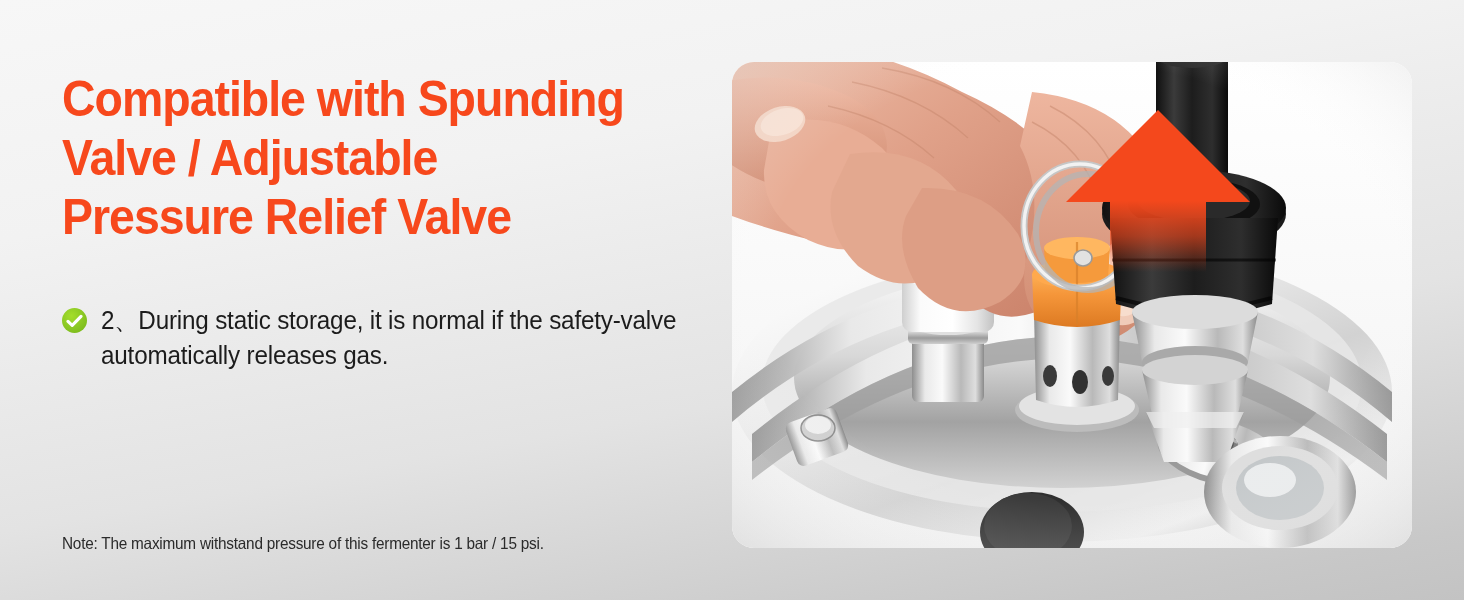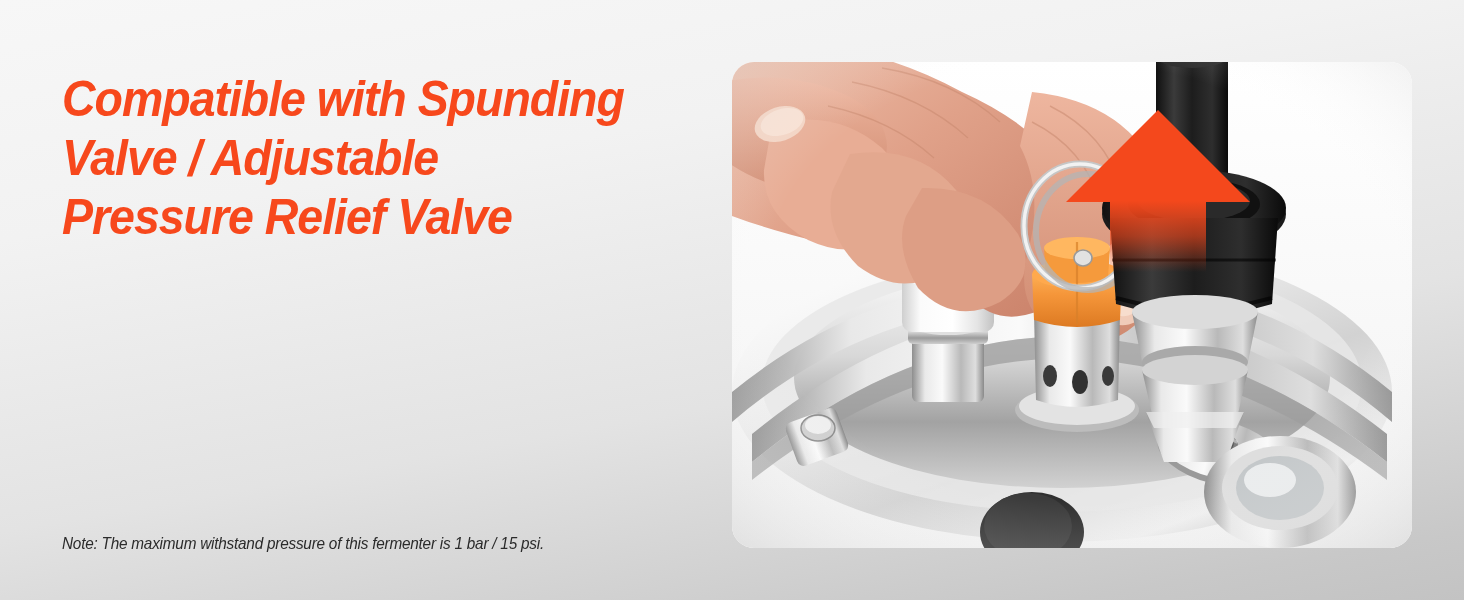--- a/index.html
+++ b/index.html
@@ -5,21 +5,21 @@
   * { margin:0; padding:0; box-sizing:border-box; }
   html,body { width:1464px; height:600px; overflow:hidden; }
   body{
     font-family:"Liberation Sans", sans-serif;
     background:linear-gradient(170deg,#f7f7f7 0%,#f2f2f2 28%,#e3e3e3 62%,#c8c8c8 92%,#c3c3c3 100%);
     position:relative;
   }
 
   
   .copy{
-    position:absolute; left:62px; top:0; width:650px; height:516px;font-style:italic;
+    position:absolute; left:62px; top:0; width:650px; height:516px;
   }
 
   .headline{
     position:absolute; top:70px; left:0; width:660px;
     font-family:"Liberation Sans", sans-serif;
     font-weight:700;
     font-size:50px;
     line-height:59px;
     letter-spacing:-1.1px;
     color:#f7481c;
@@ -79,20 +79,28 @@
 
 <div class="copy">
 
   <h1 class="headline">Compatible with Spunding
 Valve / Adjustable
 Pressure Relief Valve</h1>
 
   <div class="bullets">
 
 
+    <div class="bullet">
+      <span class="check">
+        <svg width="17" height="16" viewBox="0 0 17 16">
+          <path d="M2 8.4 L6.2 12.4 L15 3.3" fill="none" stroke="#ffffff" stroke-width="3.1" stroke-linecap="round" stroke-linejoin="round"></path>
+        </svg>
+      </span>
+      <span class="btext">2、During static storage, it is normal if the safety-valve automatically releases gas.</span>
+    </div>
 
   </div>
 
   <div class="note">Note: The maximum withstand pressure of this fermenter is 1 bar / 15 psi.</div>
 </div>
 
 <div class="photo">
   <svg viewBox="0 0 680 486" xmlns="http://www.w3.org/2000/svg">
     <defs>
       <linearGradient id="bgW" x1="0" y1="0" x2="0" y2="1">

